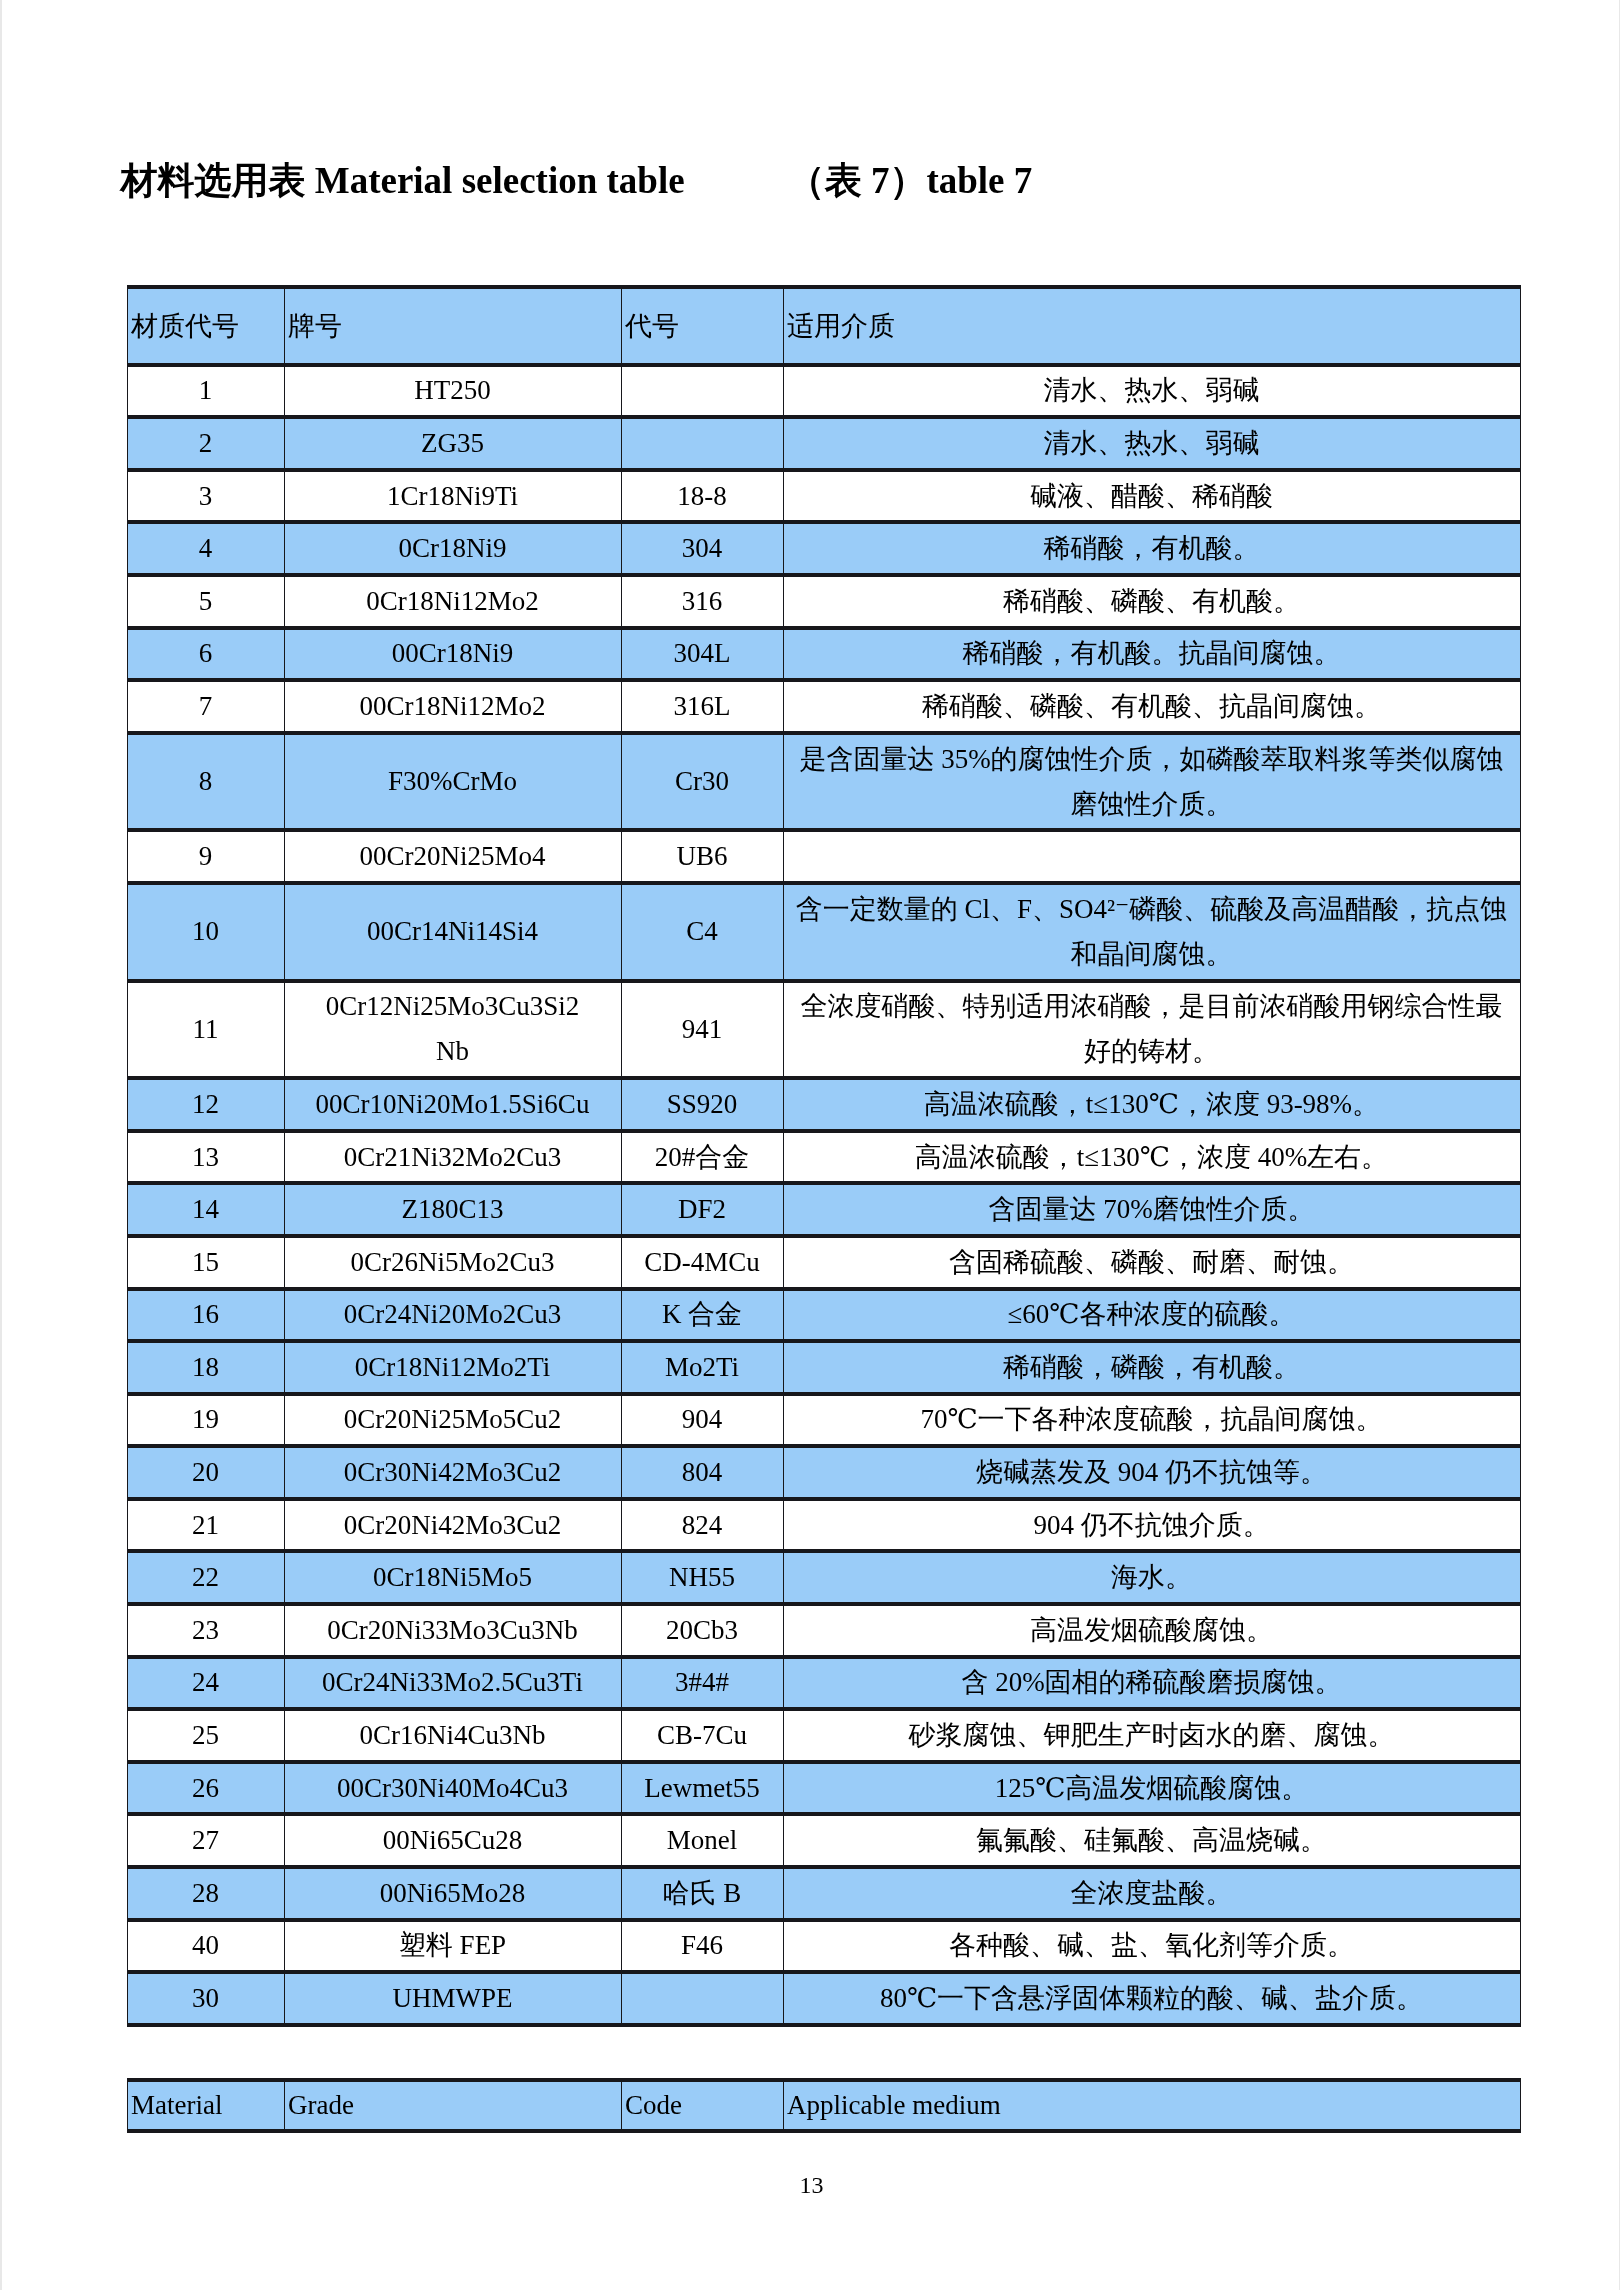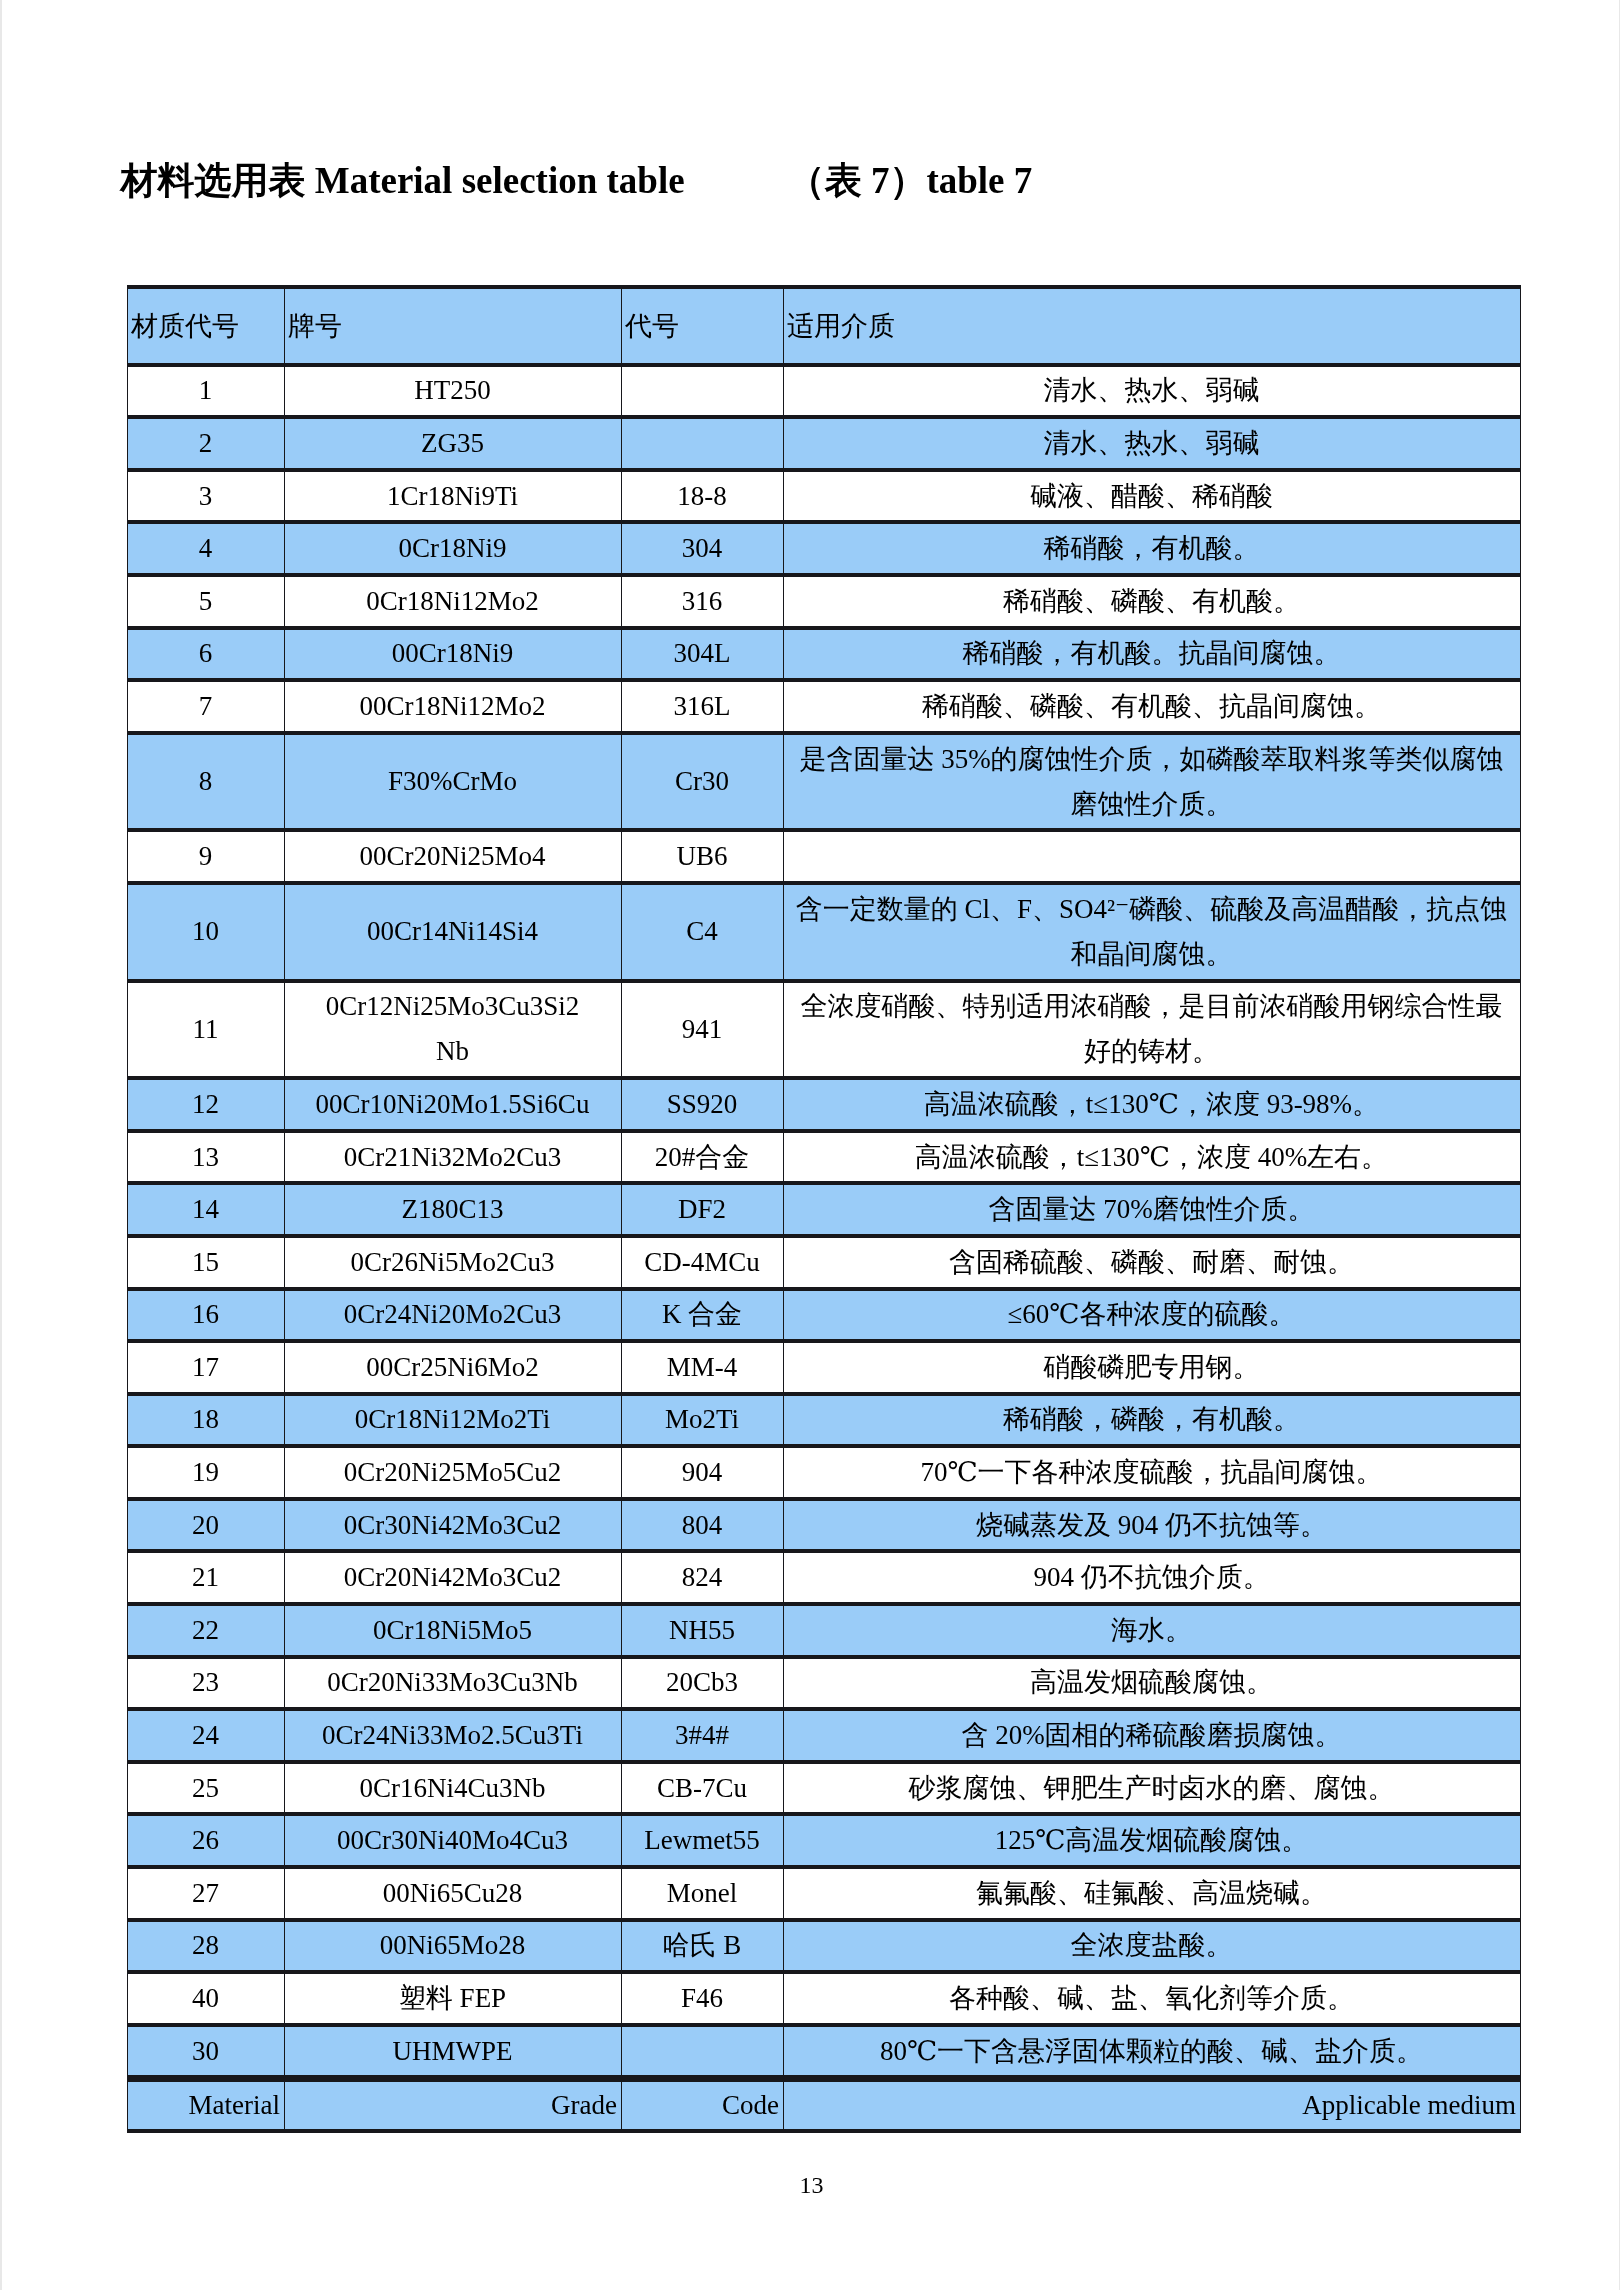--- a/index.html
+++ b/index.html
@@ -65,21 +65,21 @@
     background:#ffffff;
     vertical-align:middle;
   }
   tr.blue td{ background:var(--blue); }
   .c-no, .c-grade, .c-code{ text-align:center; }
   .c-grade{ white-space:pre-line; }
   .c-medium{ text-align:center; padding-left:11.6px; padding-right:9px; }
   .footer-table th{
     height:43px;
     background:var(--blue);
-    text-align:right;
+    text-align:left;
     vertical-align:middle;
     line-height:43px;
   }
   .page-number{
     position:absolute;
     left:0;
     top:2172px;
     width:1620px;
     text-align:center;
     font-size:24px;
@@ -200,26 +200,20 @@
     <td class="c-grade">0Cr26Ni5Mo2Cu3</td>
     <td class="c-code">CD-4MCu</td>
     <td class="c-medium">含固稀硫酸、磷酸、耐磨、耐蚀。</td>
   </tr>
         <tr class="blue">
     <td class="c-no">16</td>
     <td class="c-grade">0Cr24Ni20Mo2Cu3</td>
     <td class="c-code">K 合金</td>
     <td class="c-medium">≤60℃各种浓度的硫酸。</td>
   </tr>
-        <tr>
-    <td class="c-no">17</td>
-    <td class="c-grade">00Cr25Ni6Mo2</td>
-    <td class="c-code">MM-4</td>
-    <td class="c-medium">硝酸磷肥专用钢。</td>
-  </tr>
         <tr class="blue">
     <td class="c-no">18</td>
     <td class="c-grade">0Cr18Ni12Mo2Ti</td>
     <td class="c-code">Mo2Ti</td>
     <td class="c-medium">稀硝酸，磷酸，有机酸。</td>
   </tr>
         <tr>
     <td class="c-no">19</td>
     <td class="c-grade">0Cr20Ni25Mo5Cu2</td>
     <td class="c-code">904</td>

